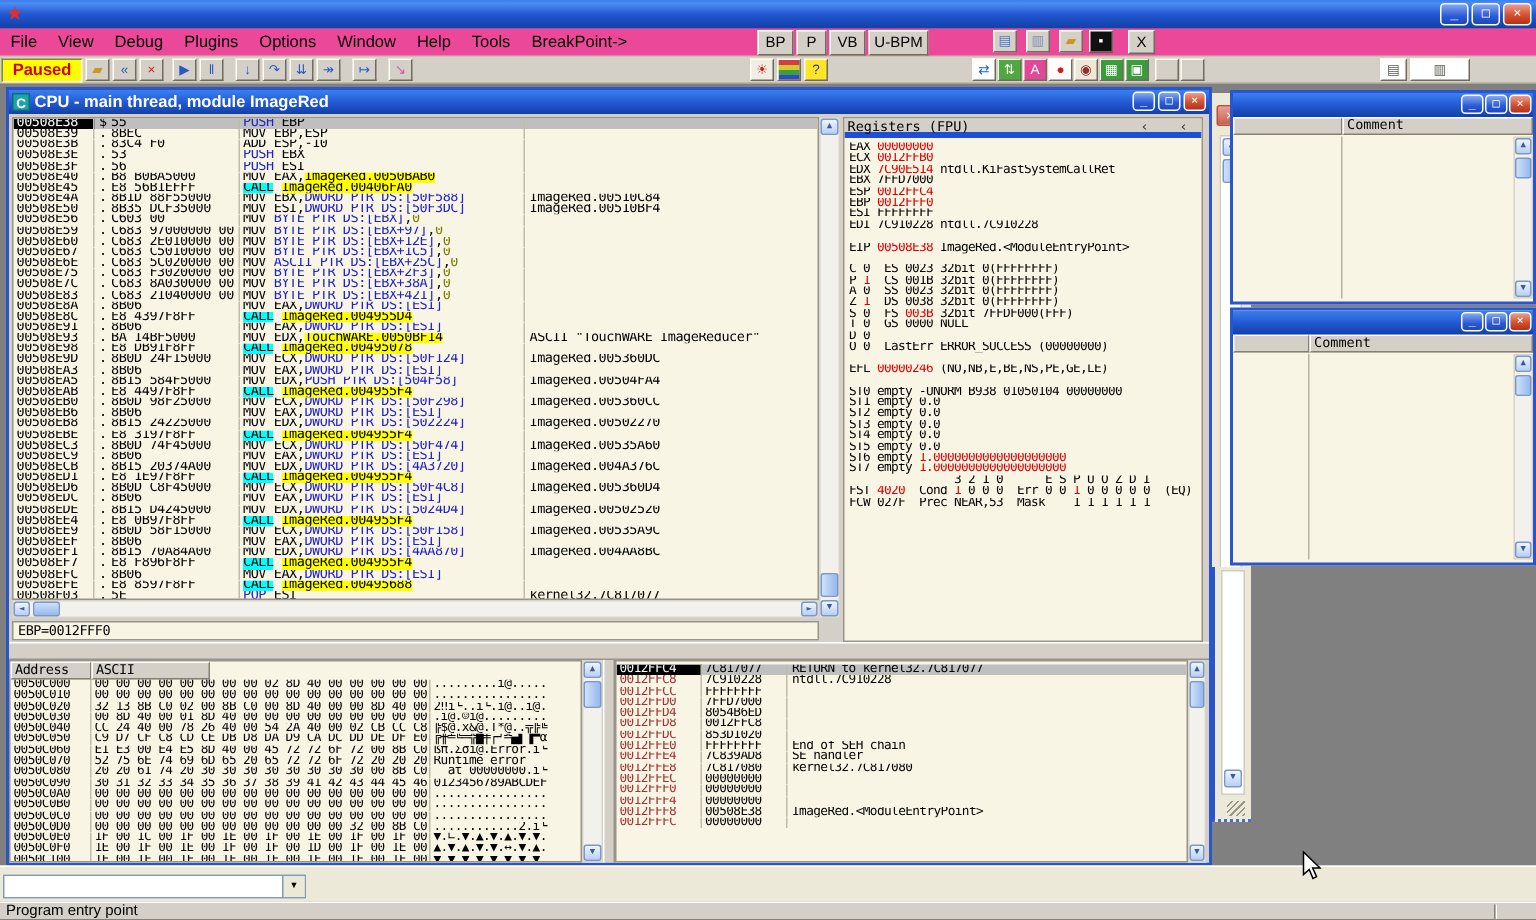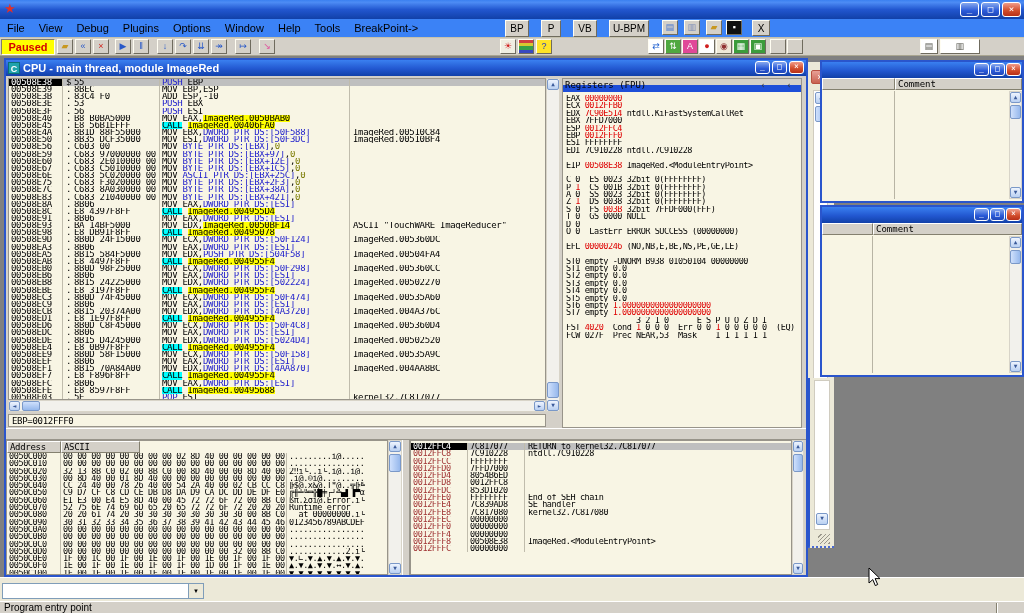--- a/index.html
+++ b/index.html
@@ -12,25 +12,25 @@
     background:linear-gradient(180deg,#3a80f0 0%,#4d8cf5 12%,#2257d0 50%,#1140a8 100%)}
   #title-icon{position:absolute;left:4px;top:2px;width:14px;height:14px;color:#e03028;font-size:13px;line-height:14px}
   #title-text{position:absolute;left:22px;top:3px;color:#fff;font-weight:bold;font-size:11px}
   #title-btns{position:absolute;right:3px;top:2px;display:flex;gap:2px}
   .win-btn{width:19px;height:15px;border-radius:3px;border:1px solid #fff;color:#fff;
     font-size:9px;line-height:12px;text-align:center;font-family:"DejaVu Sans Mono",monospace;
     background:linear-gradient(#86a8ee,#2a5ad8 60%,#1f47b8)}
   .win-btn.close{background:linear-gradient(#f09c8a,#d4502e 55%,#b83018)}
   .win-btn.sm{width:15px;height:13px;font-size:8px;line-height:10px}
 
-  #menubar{position:absolute;left:0;top:19px;width:1024px;height:19px;background:#3b82f6;
+  #menubar{position:absolute;left:0;top:19px;width:1024px;height:19px;background:#ec4899;
     border-bottom:1px solid #c6c2ae}
   #menu-items{display:flex;align-items:center;height:100%;font-size:11px;color:#000}
   .mi{padding:2px 7px}
-  #plugin-buttons{position:absolute;left:505px;top:1px;display:flex;gap:12px;font-size:10px}
+  #plugin-buttons{position:absolute;left:505px;top:1px;display:flex;gap:2px;font-size:10px}
   #menu-icons{position:absolute;left:662px;top:1px;display:flex}
   #menu-close{position:absolute;left:752px;top:1px;width:18px}
 
   #toolbar{position:absolute;left:0;top:38px;width:1024px;height:18px;background:#D4D0C8;
     border-bottom:1px solid #a8a490}
   #paused{position:absolute;left:1px;top:1px;width:54px;height:16px;background:#FFFF00;
     border:1px solid;border-color:#807c6c #fffef0 #fffef0 #807c6c;color:#d40000;
     font-size:11px;font-weight:bold;text-align:center;line-height:14px}
   .tbtn{height:16px;min-width:16px;border:1px solid;border-color:#FFFDF2 #6f6b5e #6f6b5e #FFFDF2;
     background:#D4D0C8;display:flex;align-items:center;justify-content:center;font-size:10px;color:#000}
@@ -87,21 +87,21 @@
   .sb-thumb{position:absolute;background:linear-gradient(90deg,#cfe0fc,#96b8ec);border:1px solid #7a98c8;border-radius:2px}
   .sb-thumb.h{background:linear-gradient(#cfe0fc,#96b8ec)}
 
   #disasm-vscroll{left:540px;top:2px;width:14px;height:334px}
   #disasm-hscroll{left:2px;top:324px;width:538px;height:12px}
   #infopane{position:absolute;left:2px;top:338px;width:538px;height:13px;background:#F8F5E4;
     border:1px solid #98948a;padding:1px 0 0 3px}
 
   
   #regs{left:556px;top:2px;width:240px;height:350px}
-  #regs-hdr{height:13px;background:#D4D0C8;border-bottom:7px solid #1d4ed8;
+  #regs-hdr{height:13px;background:#D4D0C8;border-bottom:4px solid #1d4ed8;
     font-family:"DejaVu Sans Mono",monospace;font-size:9px;padding:1px 2px;position:relative}
   .regs-hdr-btn{position:absolute;top:1px;width:16px;text-align:center;color:#333;font-size:9px}
   #regs-body{padding:3px 0 0 3px}
   #regs-body .rl{height:7.4px;line-height:7.55px;white-space:pre;overflow:hidden;
     font-size:8.5px;letter-spacing:-0.45px;font-family:"DejaVu Sans Mono",monospace}
 
   
   #splitter{position:absolute;left:0;top:352px;width:800px;height:12px;background:#D4D0C8;
     border-top:1px solid #fff;border-bottom:1px solid #98948a}
 
@@ -394,21 +394,21 @@
             <div class="dr"><div class="c-a">00508E59</div><div class="c-p">.</div><div class="c-h">C683 97000000 00</div><div class="c-i"><span>MOV </span><span class="tb">BYTE PTR DS:[EBX+97]</span><span>,</span><span class="to">0</span></div><div class="c-c"></div></div>
             <div class="dr"><div class="c-a">00508E60</div><div class="c-p">.</div><div class="c-h">C683 2E010000 00</div><div class="c-i"><span>MOV </span><span class="tb">BYTE PTR DS:[EBX+12E]</span><span>,</span><span class="to">0</span></div><div class="c-c"></div></div>
             <div class="dr"><div class="c-a">00508E67</div><div class="c-p">.</div><div class="c-h">C683 C5010000 00</div><div class="c-i"><span>MOV </span><span class="tb">BYTE PTR DS:[EBX+1C5]</span><span>,</span><span class="to">0</span></div><div class="c-c"></div></div>
             <div class="dr"><div class="c-a">00508E6E</div><div class="c-p">.</div><div class="c-h">C683 5C020000 00</div><div class="c-i"><span>MOV </span><span class="tb">ASCII PTR DS:[EBX+25C]</span><span>,</span><span class="to">0</span></div><div class="c-c"></div></div>
             <div class="dr"><div class="c-a">00508E75</div><div class="c-p">.</div><div class="c-h">C683 F3020000 00</div><div class="c-i"><span>MOV </span><span class="tb">BYTE PTR DS:[EBX+2F3]</span><span>,</span><span class="to">0</span></div><div class="c-c"></div></div>
             <div class="dr"><div class="c-a">00508E7C</div><div class="c-p">.</div><div class="c-h">C683 8A030000 00</div><div class="c-i"><span>MOV </span><span class="tb">BYTE PTR DS:[EBX+38A]</span><span>,</span><span class="to">0</span></div><div class="c-c"></div></div>
             <div class="dr"><div class="c-a">00508E83</div><div class="c-p">.</div><div class="c-h">C683 21040000 00</div><div class="c-i"><span>MOV </span><span class="tb">BYTE PTR DS:[EBX+421]</span><span>,</span><span class="to">0</span></div><div class="c-c"></div></div>
             <div class="dr"><div class="c-a">00508E8A</div><div class="c-p">.</div><div class="c-h">8B06</div><div class="c-i"><span>MOV EAX,</span><span class="tb">DWORD PTR DS:[ESI]</span></div><div class="c-c"></div></div>
             <div class="dr"><div class="c-a">00508E8C</div><div class="c-p">.</div><div class="c-h">E8 4397F8FF</div><div class="c-i"><span class="tc">CALL</span><span> </span><span class="ty">ImageRed.004955D4</span></div><div class="c-c"></div></div>
             <div class="dr"><div class="c-a">00508E91</div><div class="c-p">.</div><div class="c-h">8B06</div><div class="c-i"><span>MOV EAX,</span><span class="tb">DWORD PTR DS:[ESI]</span></div><div class="c-c"></div></div>
-            <div class="dr"><div class="c-a">00508E93</div><div class="c-p">.</div><div class="c-h">BA 14BF5000</div><div class="c-i"><span>MOV EDX,</span><span class="ty">ImageRed.0050BF14</span></div><div class="c-c">ASCII "TouchWARE ImageReducer"</div></div>
+            <div class="dr"><div class="c-a">00508E93</div><div class="c-p">.</div><div class="c-h">BA 14BF5000</div><div class="c-i"><span>MOV EDX,</span><span class="ty">TouchWARE.0050BF14</span></div><div class="c-c">ASCII "TouchWARE ImageReducer"</div></div>
             <div class="dr"><div class="c-a">00508E98</div><div class="c-p">.</div><div class="c-h">E8 DB91F8FF</div><div class="c-i"><span class="tc">CALL</span><span> </span><span class="ty">ImageRed.00495078</span></div><div class="c-c"></div></div>
             <div class="dr"><div class="c-a">00508E9D</div><div class="c-p">.</div><div class="c-h">8B0D 24F15000</div><div class="c-i"><span>MOV ECX,</span><span class="tb">DWORD PTR DS:[50F124]</span></div><div class="c-c">ImageRed.005360DC</div></div>
             <div class="dr"><div class="c-a">00508EA3</div><div class="c-p">.</div><div class="c-h">8B06</div><div class="c-i"><span>MOV EAX,</span><span class="tb">DWORD PTR DS:[ESI]</span></div><div class="c-c"></div></div>
             <div class="dr"><div class="c-a">00508EA5</div><div class="c-p">.</div><div class="c-h">8B15 584F5000</div><div class="c-i"><span>MOV EDX,</span><span class="tb">PUSH PTR DS:[504F58]</span></div><div class="c-c">ImageRed.00504FA4</div></div>
             <div class="dr"><div class="c-a">00508EAB</div><div class="c-p">.</div><div class="c-h">E8 4497F8FF</div><div class="c-i"><span class="tc">CALL</span><span> </span><span class="ty">ImageRed.004955F4</span></div><div class="c-c"></div></div>
             <div class="dr"><div class="c-a">00508EB0</div><div class="c-p">.</div><div class="c-h">8B0D 98F25000</div><div class="c-i"><span>MOV ECX,</span><span class="tb">DWORD PTR DS:[50F298]</span></div><div class="c-c">ImageRed.005360CC</div></div>
             <div class="dr"><div class="c-a">00508EB6</div><div class="c-p">.</div><div class="c-h">8B06</div><div class="c-i"><span>MOV EAX,</span><span class="tb">DWORD PTR DS:[ESI]</span></div><div class="c-c"></div></div>
             <div class="dr"><div class="c-a">00508EB8</div><div class="c-p">.</div><div class="c-h">8B15 24225000</div><div class="c-i"><span>MOV EDX,</span><span class="tb">DWORD PTR DS:[502224]</span></div><div class="c-c">ImageRed.00502270</div></div>
             <div class="dr"><div class="c-a">00508EBE</div><div class="c-p">.</div><div class="c-h">E8 3197F8FF</div><div class="c-i"><span class="tc">CALL</span><span> </span><span class="ty">ImageRed.004955F4</span></div><div class="c-c"></div></div>
             <div class="dr"><div class="c-a">00508EC3</div><div class="c-p">.</div><div class="c-h">8B0D 74F45000</div><div class="c-i"><span>MOV ECX,</span><span class="tb">DWORD PTR DS:[50F474]</span></div><div class="c-c">ImageRed.00535A60</div></div>

